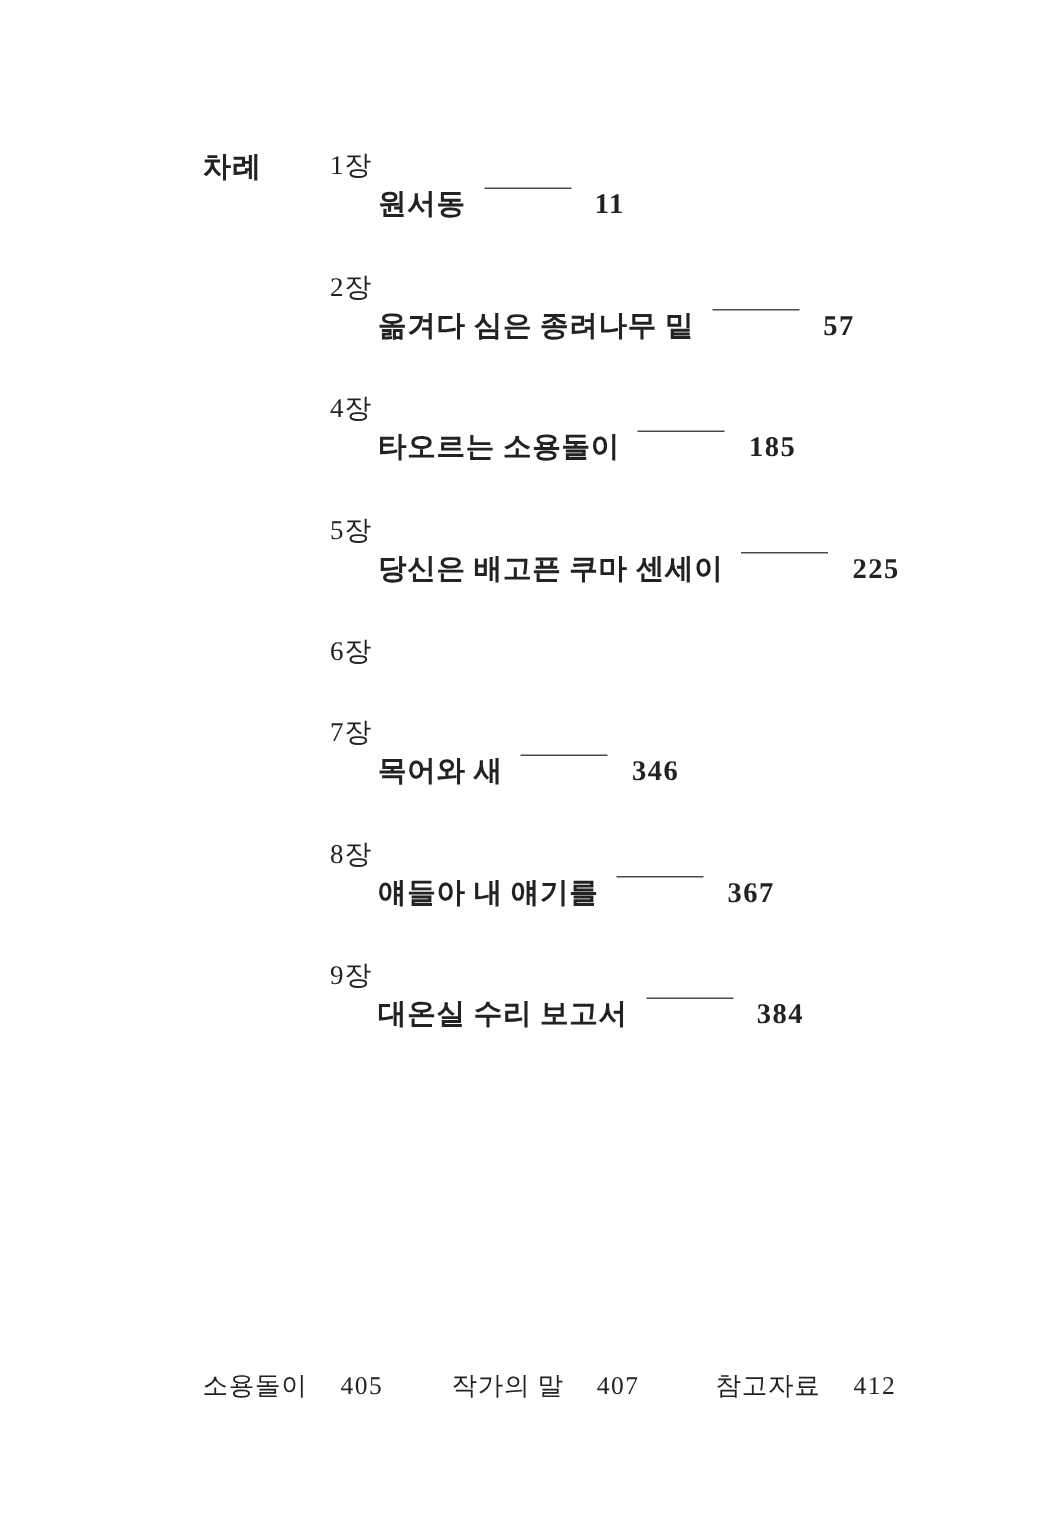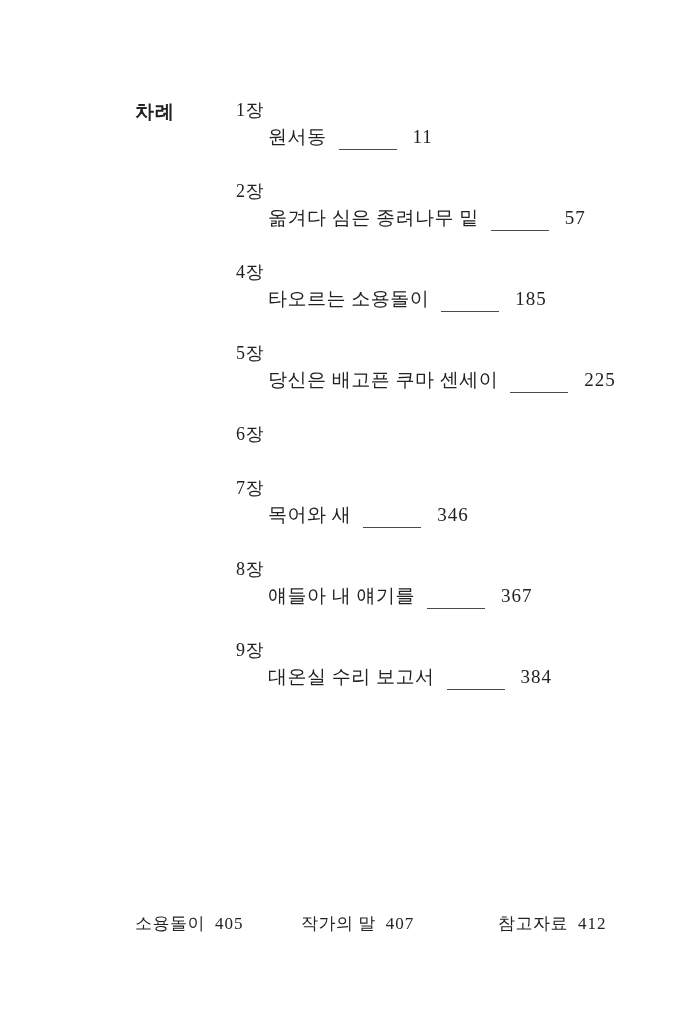--- a/index.html
+++ b/index.html
@@ -21,39 +21,40 @@
     position: absolute;
     left: 135px;
     top: 99px;
     font-size: 19px;
     line-height: 26px;
     font-weight: bold;
     letter-spacing: 1px;
   }
   .chapters {
     position: absolute;
-    left: 236px;
+    left: 220px;
     top: 97px;
     width: 440px;
   }
   .chapter-block {
     margin-bottom: 28px;
   }
   .chapter-no {
     font-size: 18px;
     line-height: 26px;
     letter-spacing: 0.5px;
   }
   .chapter-line {
     display: flex;
-    align-items: flex-end;
+    align-items: flex-start;
     margin-left: 32px;
     line-height: 27px;
     height: 27px;
     white-space: nowrap;
+    font-weight: bold;
   }
   .chapter-title {
     font-size: 19px;
     letter-spacing: 0.5px;
   }
   .dash-rule {
     display: inline-block;
     width: 58px;
     height: 0;
     border-top: 1px solid #4a4a4a;
@@ -66,26 +67,26 @@
   }
   .footer-item {
     position: absolute;
     top: 912px;
     font-size: 17px;
     line-height: 24px;
     white-space: nowrap;
     letter-spacing: 0.5px;
   }
   .footer-item .footer-page {
-    margin-left: 10px;
+    margin-left: 22px;
     letter-spacing: 1px;
   }
   .footer-pos-0 { left: 135px; }
   .footer-pos-1 { left: 301px; }
-  .footer-pos-2 { left: 498px; }
+  .footer-pos-2 { left: 477px; }
 </style>
 </head>
 <body>
 
 <div class="page">
 
   <div class="toc-label">차례</div>
 
   <div class="chapters">
 

